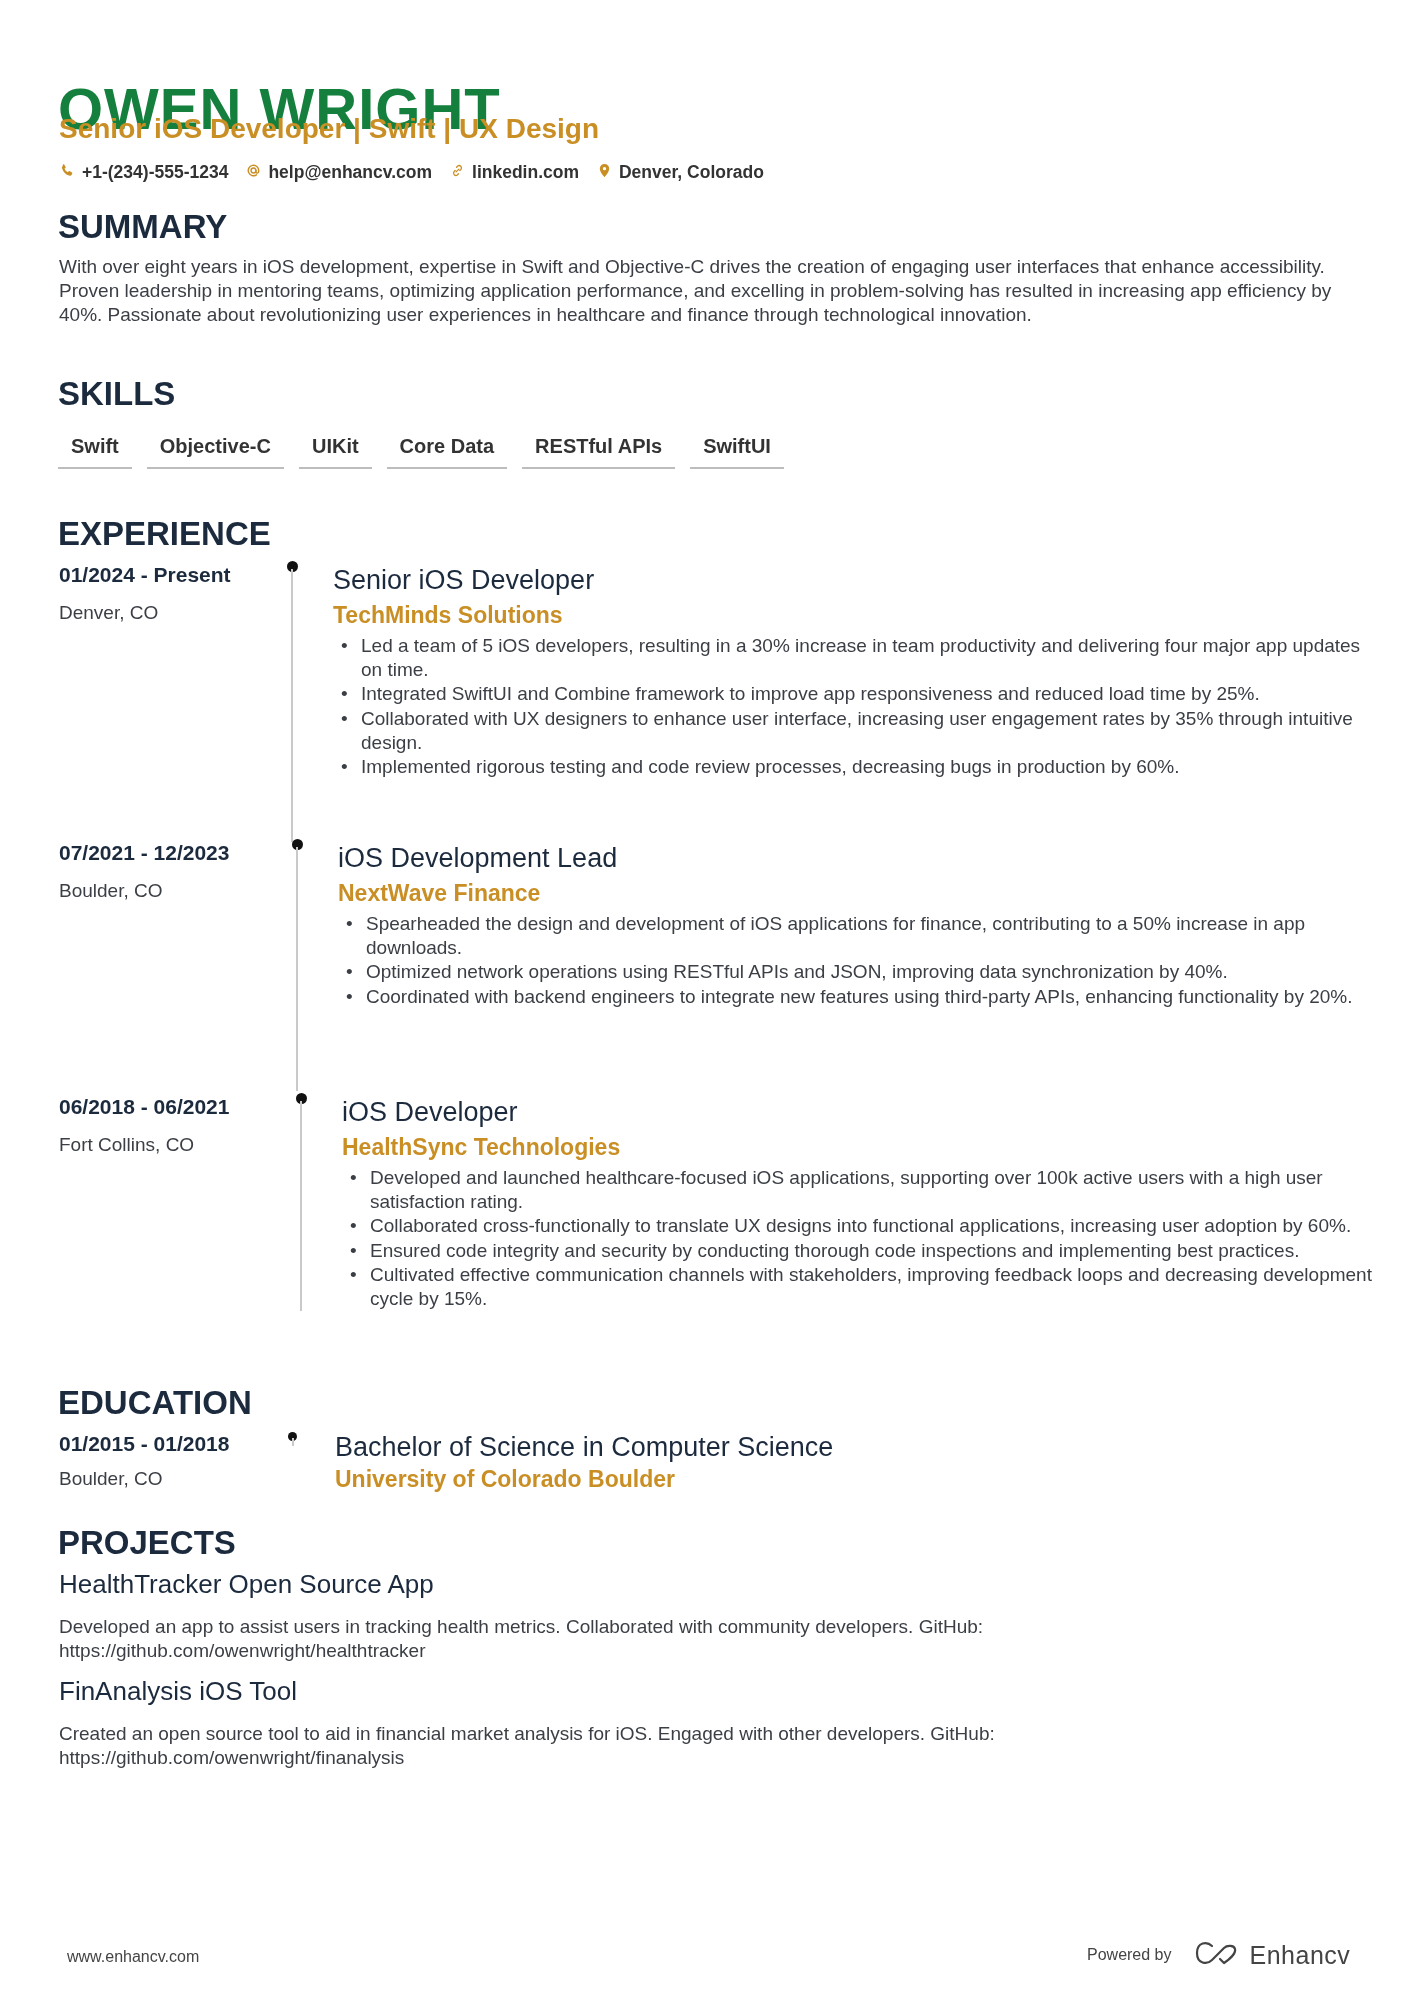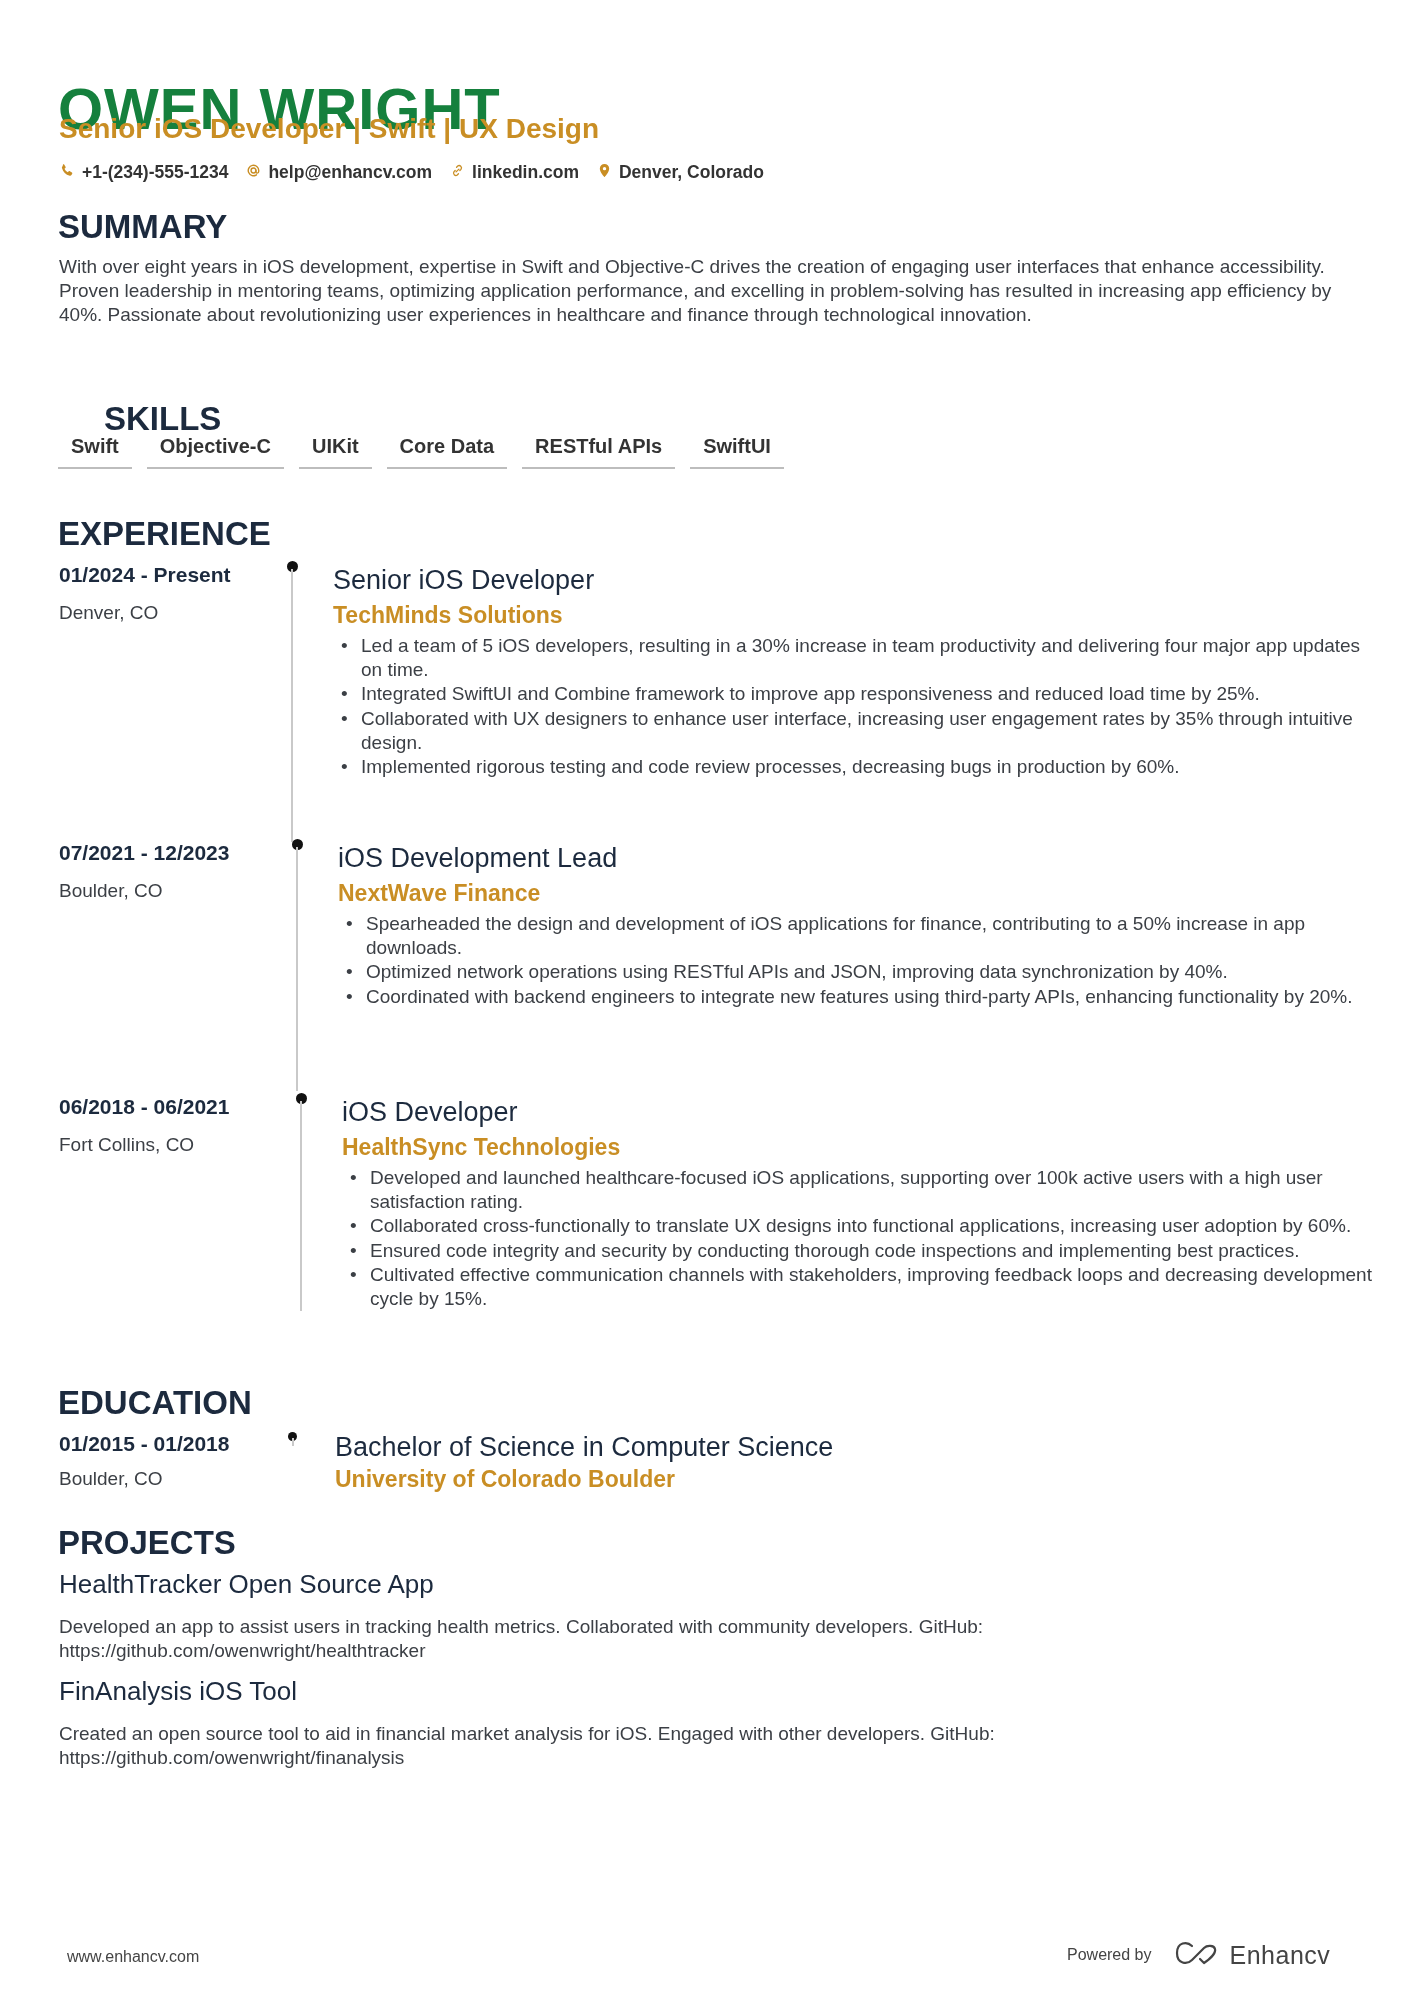--- a/index.html
+++ b/index.html
@@ -30,21 +30,21 @@
   .entry .company { position: absolute; top: 41px; font-size: 23px; font-weight: 700; color: #c98e24; line-height: 26px; }
   .entry ul { position: absolute; top: 73px; list-style: none; width: 1040px; }
   .entry li { position: relative; padding-left: 28px; font-size: 19px; line-height: 24.2px; color: #3b3f45; }
   .entry li::before { content: "\2022"; position: absolute; left: 8px; top: 0; color: #3b3f45; }
 
   .proj-title { position: absolute; left: 59px; font-size: 26px; color: #1c2a3e; line-height: 32px; }
   .proj-desc { position: absolute; left: 59px; width: 1100px; font-size: 19px; line-height: 24px; color: #3b3f45; }
 
   .footer-left { position: absolute; left: 67px; top: 1947px; font-size: 16px; color: #444; line-height: 20px; }
   .footer-right { position: absolute; left: 1067px; top: 1940px; display: flex; align-items: center; gap: 22px; }
-  .powered { font-size: 16px; color: #444; }
+  .powered { font-size: 16px; color: #444; margin-left: 20px; }
   .brand { display: flex; align-items: center; gap: 10px; }
   .brand-name { font-size: 25px; color: #444; letter-spacing: 0.5px; }
 </style>
 </head>
 <body>
 
 <div class="page">
 
   <div class="name">OWEN WRIGHT</div>
   <div class="subtitle">Senior iOS Developer | Swift | UX Design</div>
@@ -81,21 +81,21 @@
             <path d="M8 1a5 5 0 0 0-5 5c0 3.6 5 9 5 9s5-5.4 5-9a5 5 0 0 0-5-5zm0 6.8a1.8 1.8 0 1 1 0-3.6 1.8 1.8 0 0 1 0 3.6z" fill="#c98e24"></path>
           </svg>
       </span>
       <span>Denver, Colorado</span>
     </div>
   </div>
 
   <div class="section-title" style="top:207px;">SUMMARY</div>
   <div class="summary-text">With over eight years in iOS development, expertise in Swift and Objective-C drives the creation of engaging user interfaces that enhance accessibility. Proven leadership in mentoring teams, optimizing application performance, and excelling in problem-solving has resulted in increasing app efficiency by 40%. Passionate about revolutionizing user experiences in healthcare and finance through technological innovation.</div>
 
-  <div class="section-title" style="top:399px;margin-left:46px;">SKILLS</div>
+  <div class="section-title" style="top:374px;">SKILLS</div>
   <div class="skills">
     <span class="skill">Swift</span>
     <span class="skill">Objective-C</span>
     <span class="skill">UIKit</span>
     <span class="skill">Core Data</span>
     <span class="skill">RESTful APIs</span>
     <span class="skill">SwiftUI</span>
   </div>
 
   <div class="section-title" style="top:514px;">EXPERIENCE</div>

